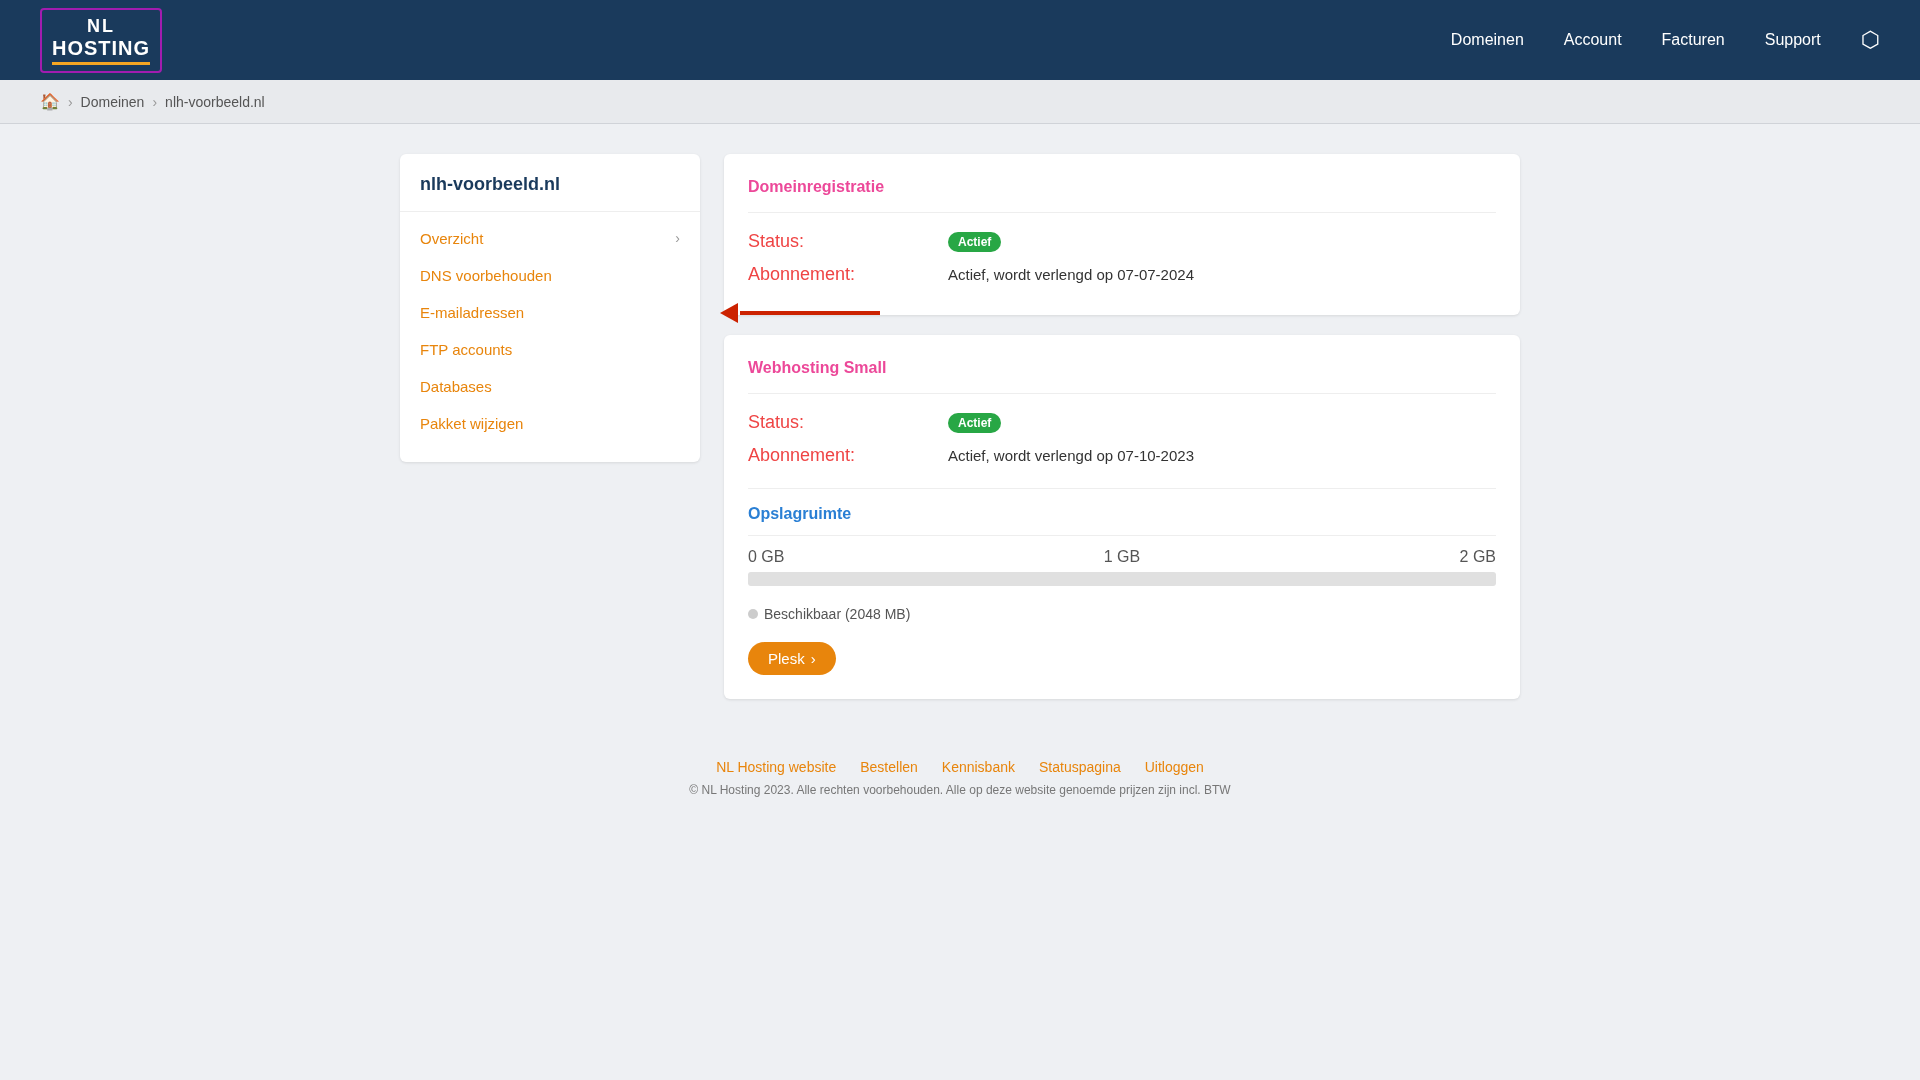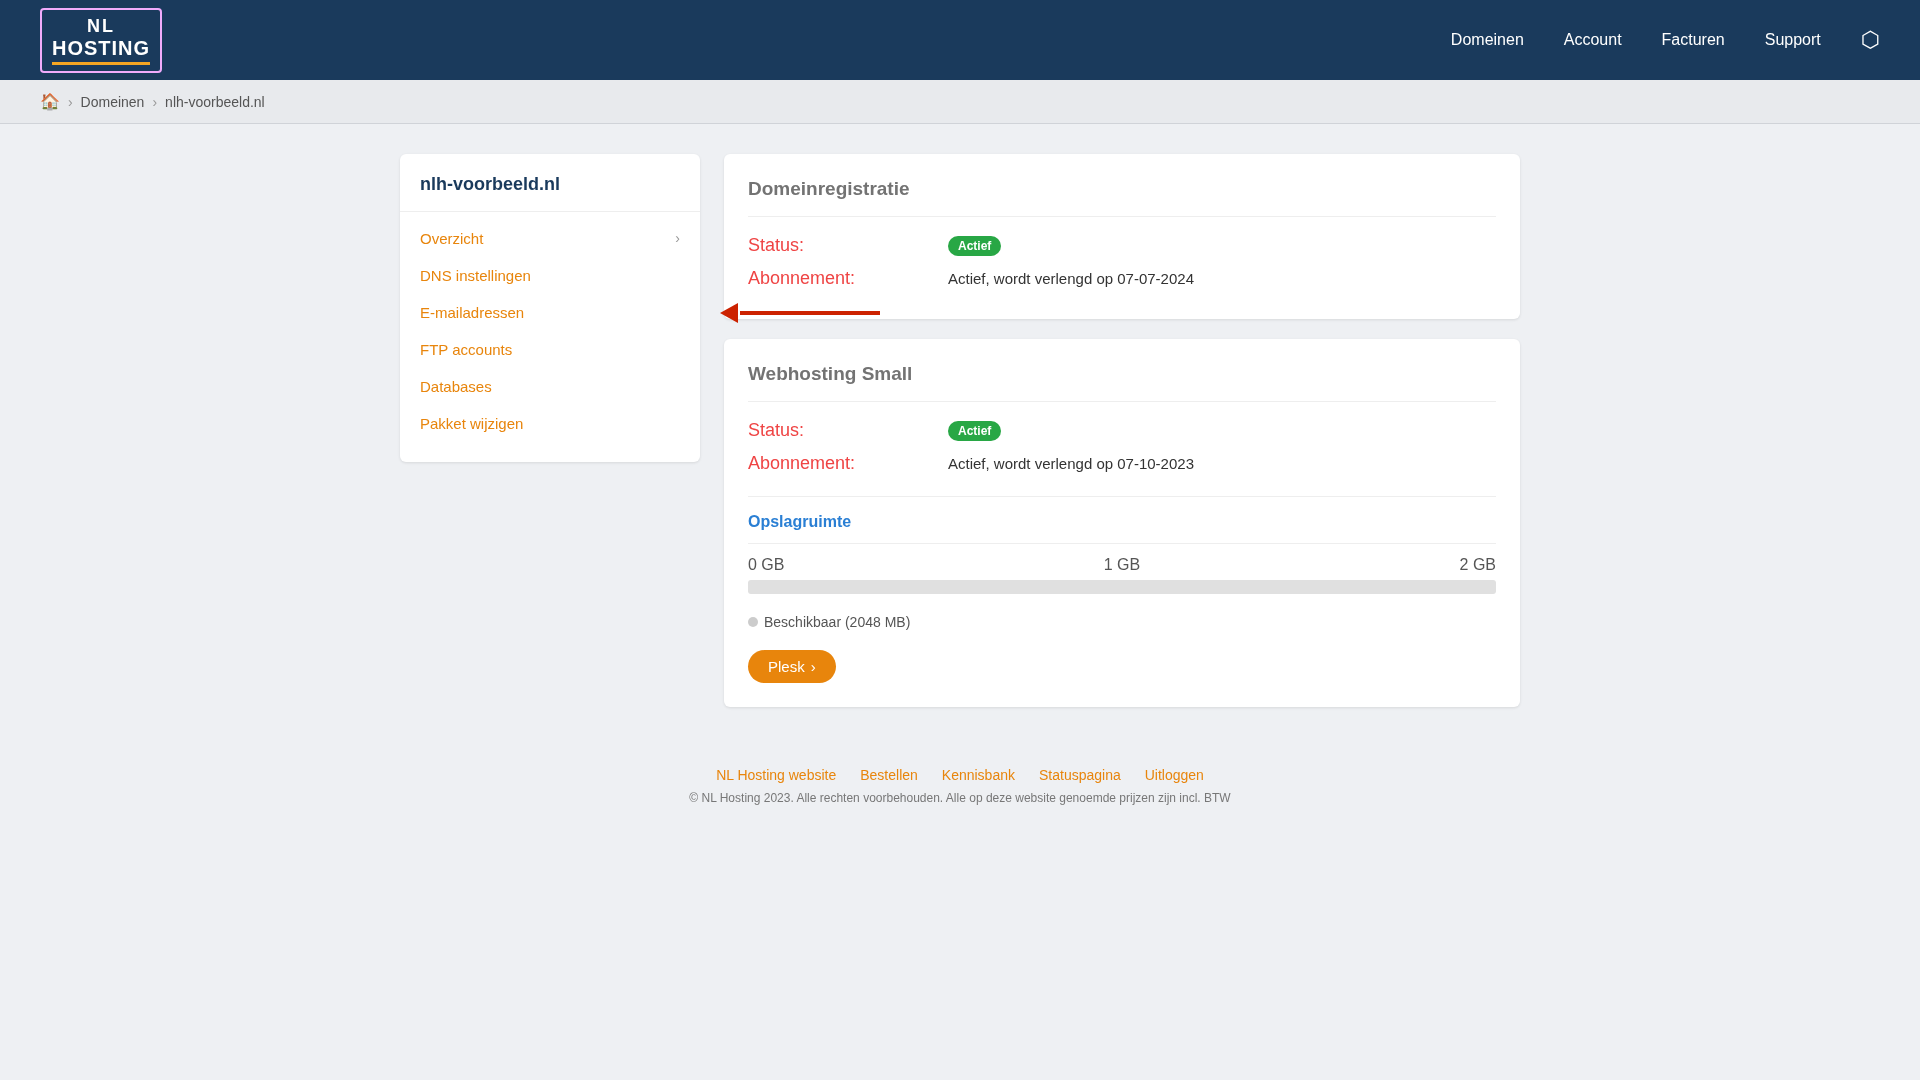--- a/index.html
+++ b/index.html
@@ -12,21 +12,21 @@
       display: flex;
       align-items: center;
       padding: 0 40px;
     }
     .logo-container {
       display: flex;
       align-items: center;
       margin-right: auto;
     }
     .logo-box {
-      border: 2px solid #f0abfc;
+      border: 2px solid #a21caf;
       border-radius: 4px;
       padding: 6px 10px;
       display: flex;
       flex-direction: column;
       align-items: center;
     }
     .logo-nl {
       color: #fff;
       font-size: 18px;
       font-weight: bold;
@@ -149,23 +149,23 @@
     }
 
     
     .card {
       background: #fff;
       border-radius: 6px;
       padding: 24px;
       box-shadow: 0 1px 3px rgba(0,0,0,0.1);
     }
     .card-title {
-      font-size: 19px;
-      font-weight: bold;
-      color: #737373;
+      font-size: 16px;
+      font-weight: bold;
+      color: #ec4899;
       margin-bottom: 16px;
     }
     .card-divider {
       border: none;
       border-top: 1px solid #eee;
       margin: 12px 0;
     }
     .info-row {
       display: flex;
       align-items: center;
@@ -320,21 +320,21 @@
   <aside class="sidebar">
     <div class="sidebar-title">nlh-voorbeeld.nl</div>
     <div class="sidebar-items-wrapper">
 
       <a class="sidebar-item" href="#">
         <span>Overzicht</span>
         <span class="chevron">›</span>
       </a>
 
       <a class="sidebar-item" href="#">
-        <span>DNS instellingen</span>
+        <span>DNS voorbehouden</span>
       </a>
 
       <div class="email-row-wrapper">
         <a class="sidebar-item" href="#">
           <span>E-mailadressen</span>
         </a>
 
         <div class="red-arrow">
           <div class="arrow-head"></div>
           <div class="arrow-line"></div>

